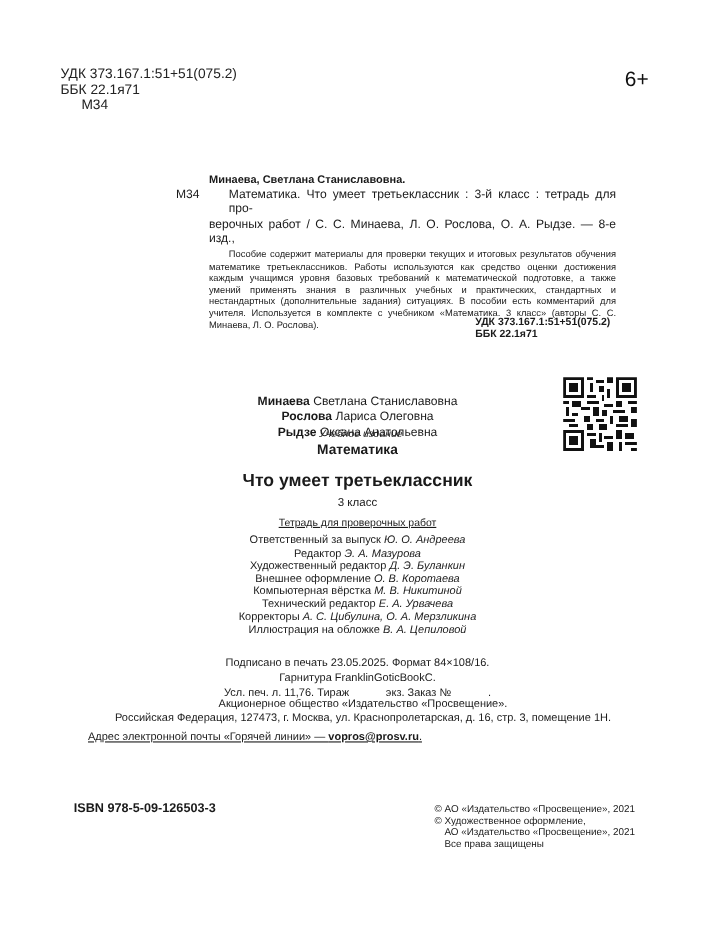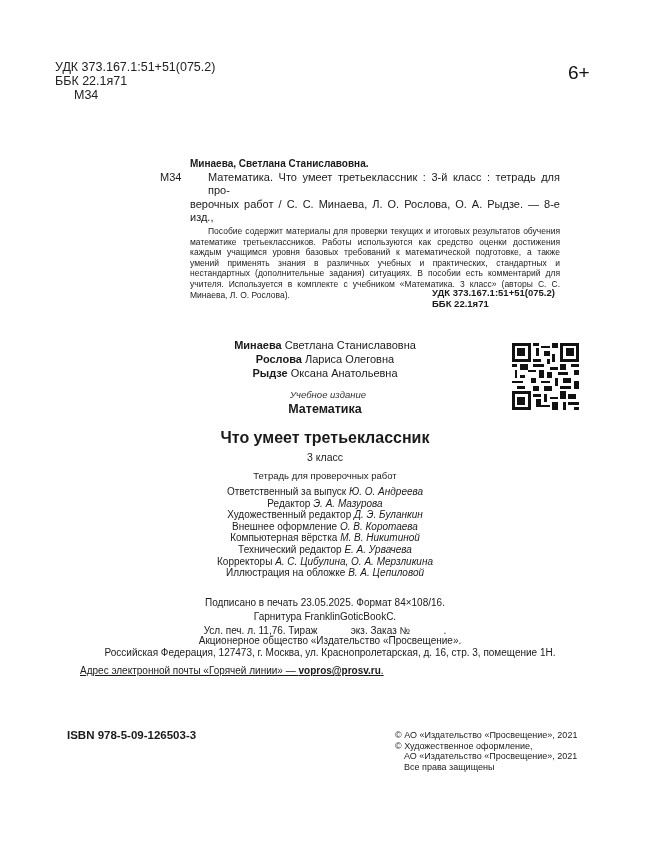--- a/index.html
+++ b/index.html
@@ -17,26 +17,26 @@
   .biblio .entry { padding-left: 30px; position: relative; text-align: justify; }
   .biblio .entry .code { position: absolute; left: 0; top: 0; }
   .biblio .entry .indent { padding-left: 18px; }
   .biblio .isbn { padding-left: 48px; }
   .abstract { left: 190px; top: 226px; width: 370px; font-size: 8.5px; line-height: 10.6px; text-align: justify; color: #222; }
   .abstract p { margin: 0; text-indent: 18px; }
   .codes-right { left: 432px; top: 287px; font-size: 9.5px; line-height: 11px; font-weight: bold; }
 
   .center-block { left: 170px; width: 310px; text-align: center; }
   .edition-type { top: 342px; font-size: 9.5px; font-style: italic; color: #333; left: 290px; margin-top: 47px; }
-  .authors { top: 338px; font-size: 11px; line-height: 14px; }
+  .authors { top: 358px; font-size: 11px; line-height: 14px; }
   .authors b { font-weight: bold; }
   .title { top: 402px; font-size: 12.5px; font-weight: bold; }
   .subtitle { top: 429px; font-size: 16px; font-weight: bold; }
   .grade { top: 451px; font-size: 10.5px; }
-  .type { top: 470px; font-size: 9.5px; }
+  .type { top: 470px; font-size: 9.5px; text-decoration: underline; }
   .credits { top: 486px; font-size: 10px; line-height: 11.6px; }
   .credits i { font-style: italic; }
   .print { top: 596px; font-size: 10px; line-height: 14px; }
   .publisher { left: 80px; width: 500px; top: 635px; font-size: 10px; line-height: 12px; text-align: center; }
   .hotline { left: 80px; width: 500px; top: 665px; font-size: 10px; text-align: left; text-decoration: underline; }
   .hotline b { font-weight: bold; }
   .isbn-bottom { left: 67px; top: 729px; font-size: 11.5px; font-weight: bold; }
   .copyright { left: 395px; top: 730px; font-size: 9px; line-height: 10.5px; }
   .copyright .ind { padding-left: 9px; }
 

